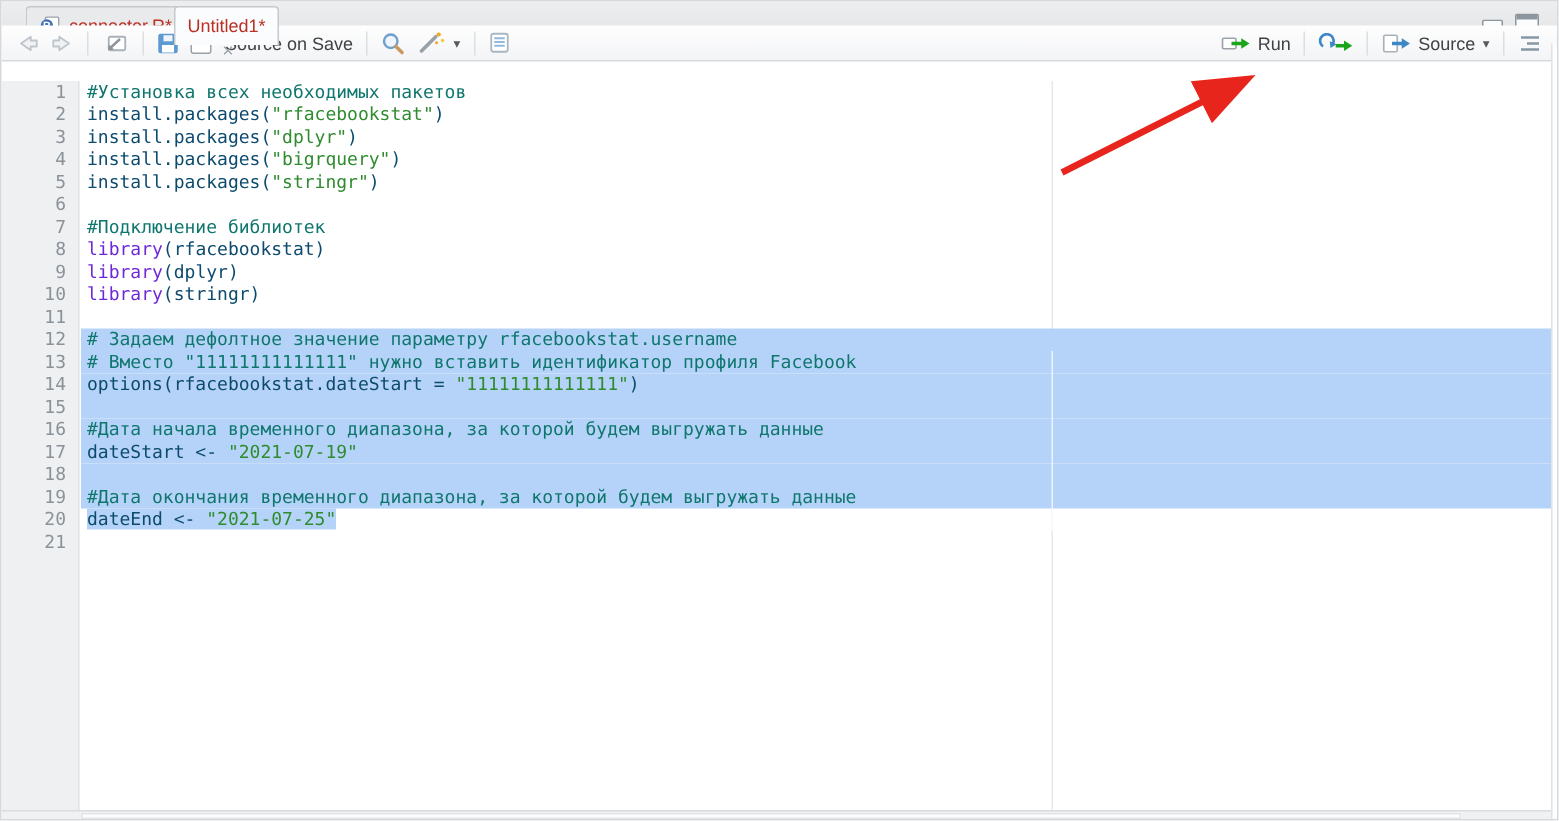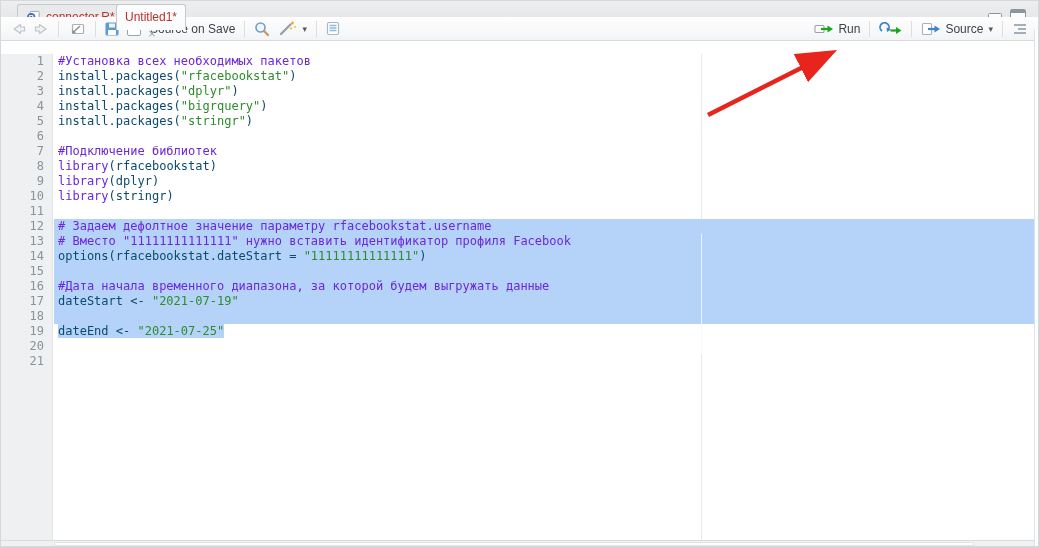--- a/index.html
+++ b/index.html
@@ -35,21 +35,21 @@
   .gnum{height:15px;padding-right:8px;}
   .code{position:absolute;left:53px;top:53px;right:4px;bottom:6px;background:#fff;
         font-family:"DejaVu Sans Mono",monospace;font-size:12px;line-height:15px;overflow:hidden;}
   .marginline{position:absolute;left:647px;top:0;bottom:0;width:1px;background:#e7eaec;z-index:0;}
   .marginline-sel{position:absolute;left:647px;top:180px;height:120px;width:1px;
                   background:rgba(255,255,255,0.75);z-index:2;}
   .lines{position:relative;z-index:1;}
   .line{height:15px;padding-left:4px;white-space:pre;}
   .sel-full{background:#b5d3f8;}
   .sel-text{background:#b5d3f8;}
-  .tok-c{color:#6d28d9;}
+  .tok-c{color:#0f766e;}
   .tok-s{color:#2e8b2e;}
   .tok-k{color:#6d28d9;}
   .tok-p{color:#0c4a6e;}
   
   .hscroll{position:absolute;left:0;right:4px;bottom:0;height:6px;background:#eff1f2;
            border-top:1px solid #d9dbdd;box-sizing:border-box;}
   .hthumb{position:absolute;left:53px;width:920px;top:1px;height:4px;background:#fdfdfe;border:1px solid #e3e5e7;box-sizing:border-box;}
   .redge{position:absolute;right:0;top:28px;width:4px;bottom:0;background:#fcfdfe;border-left:1px solid #e0e2e4;box-sizing:border-box;}
   
   .arrow-overlay{position:absolute;left:690px;top:40px;width:170px;height:85px;z-index:10;pointer-events:none;}
@@ -219,20 +219,21 @@
         <div class="line"><span class="tok-k">library</span><span class="tok-p">(dplyr)</span></div>
         <div class="line"><span class="tok-k">library</span><span class="tok-p">(stringr)</span></div>
         <div class="line"></div>
         <div class="line sel-full"><span class="tok-c"># Задаем дефолтное значение параметру rfacebookstat.username</span></div>
         <div class="line sel-full"><span class="tok-c"># Вместо "11111111111111" нужно вставить идентификатор профиля Facebook</span></div>
         <div class="line sel-full"><span class="tok-p">options(rfacebookstat.dateStart = </span><span class="tok-s">"11111111111111"</span><span class="tok-p">)</span></div>
         <div class="line sel-full"></div>
         <div class="line sel-full"><span class="tok-c">#Дата начала временного диапазона, за которой будем выгружать данные</span></div>
         <div class="line sel-full"><span class="tok-p">dateStart &lt;- </span><span class="tok-s">"2021-07-19"</span></div>
         <div class="line sel-full"></div>
+        <div class="line sel-full"><span class="tok-c">#Дата окончания временного диапазона, за которой будем выгружать данные</span></div>
         <div class="line"><span class="sel-text"><span class="tok-p">dateEnd &lt;- </span><span class="tok-s">"2021-07-25"</span></span></div>
       </div>
     <div class="marginline-sel"></div>
   </div>
 
   <div class="redge"></div>
   <div class="hscroll">
     <div class="hthumb"></div>
   </div>
 

